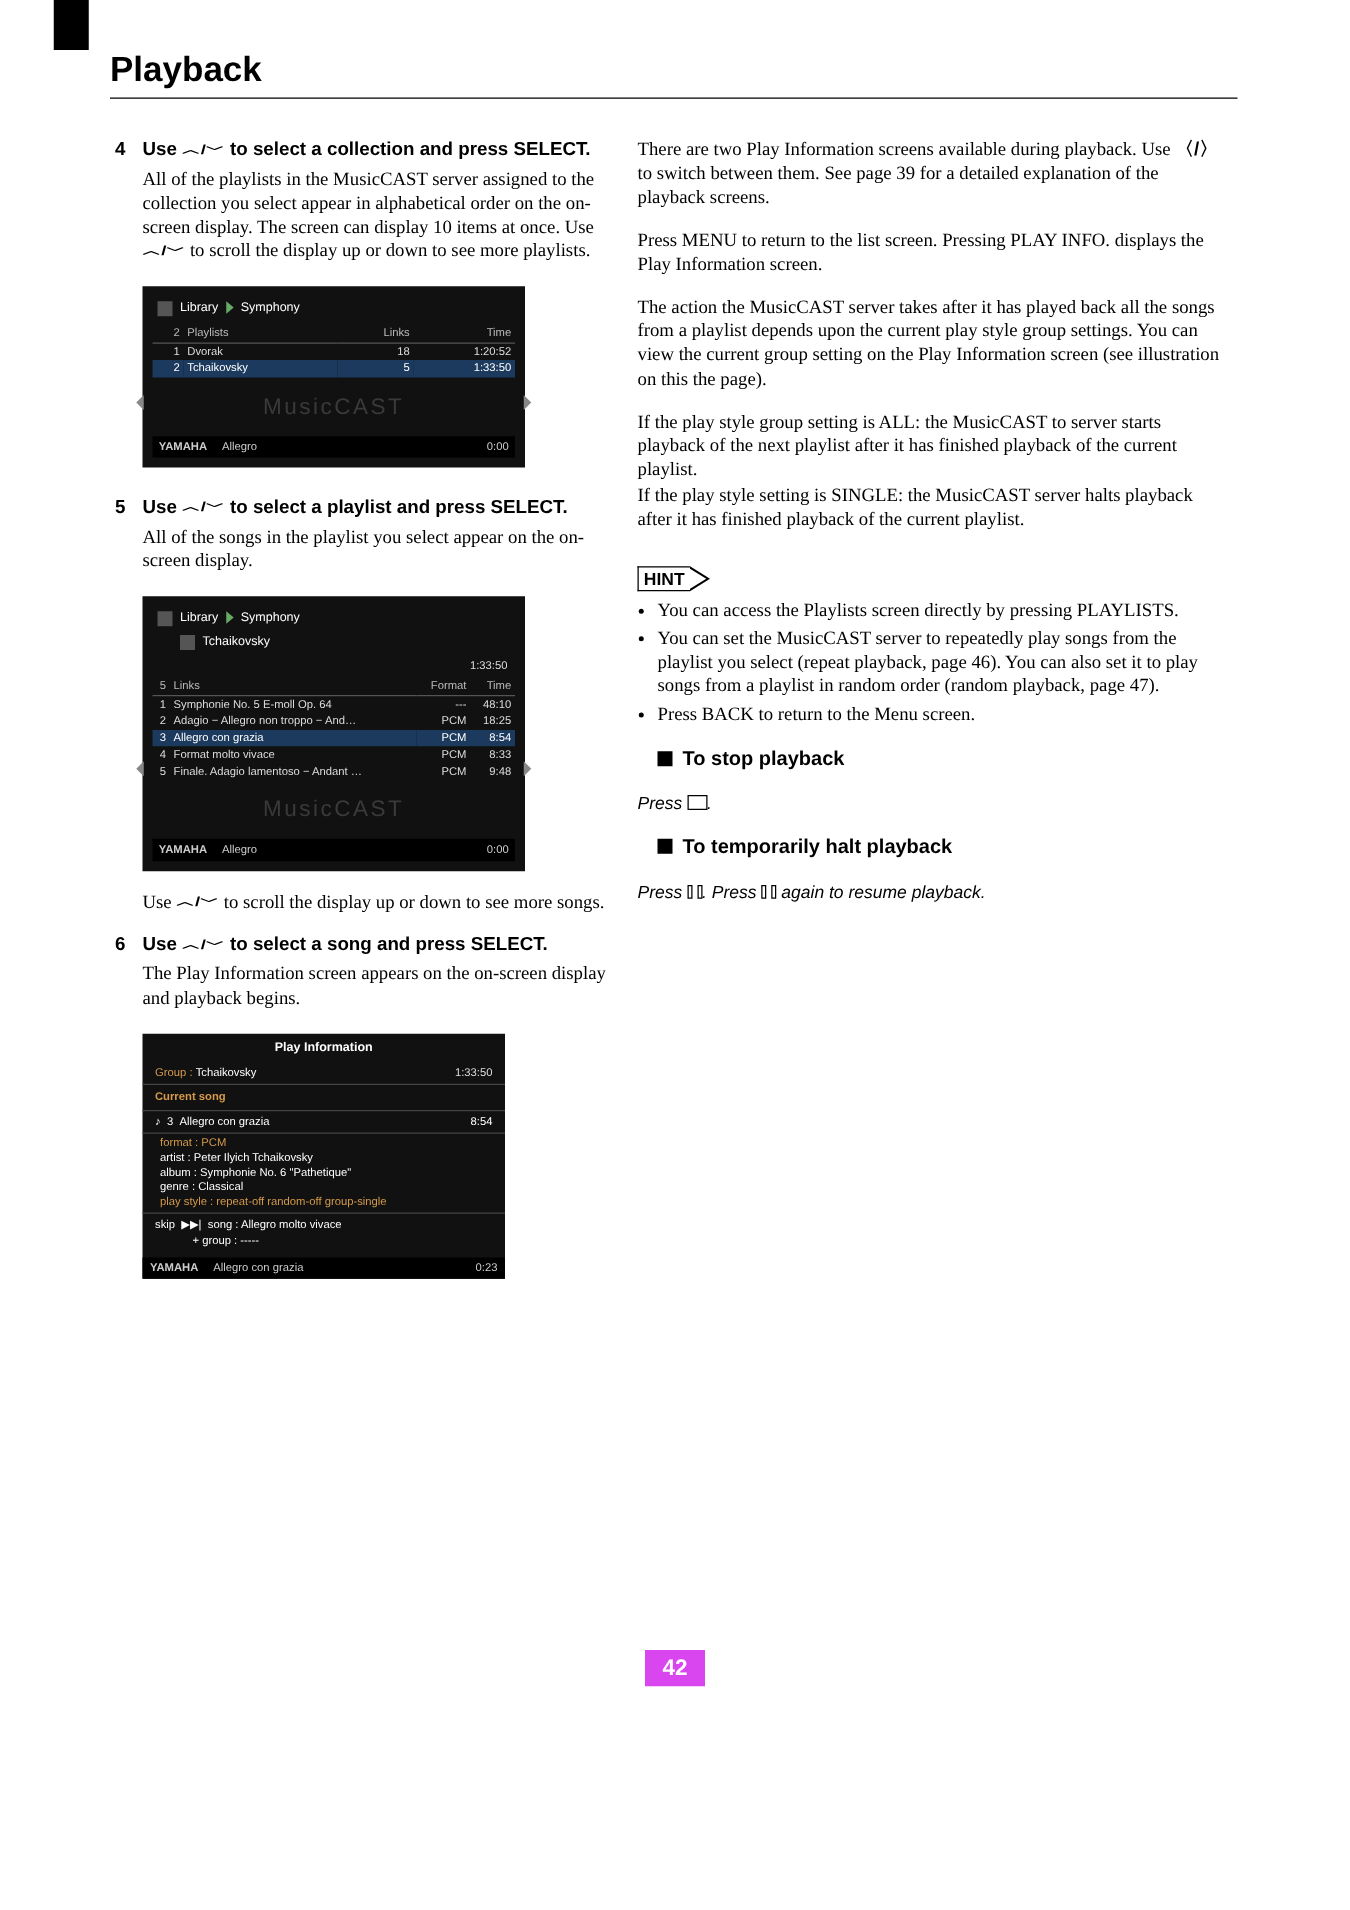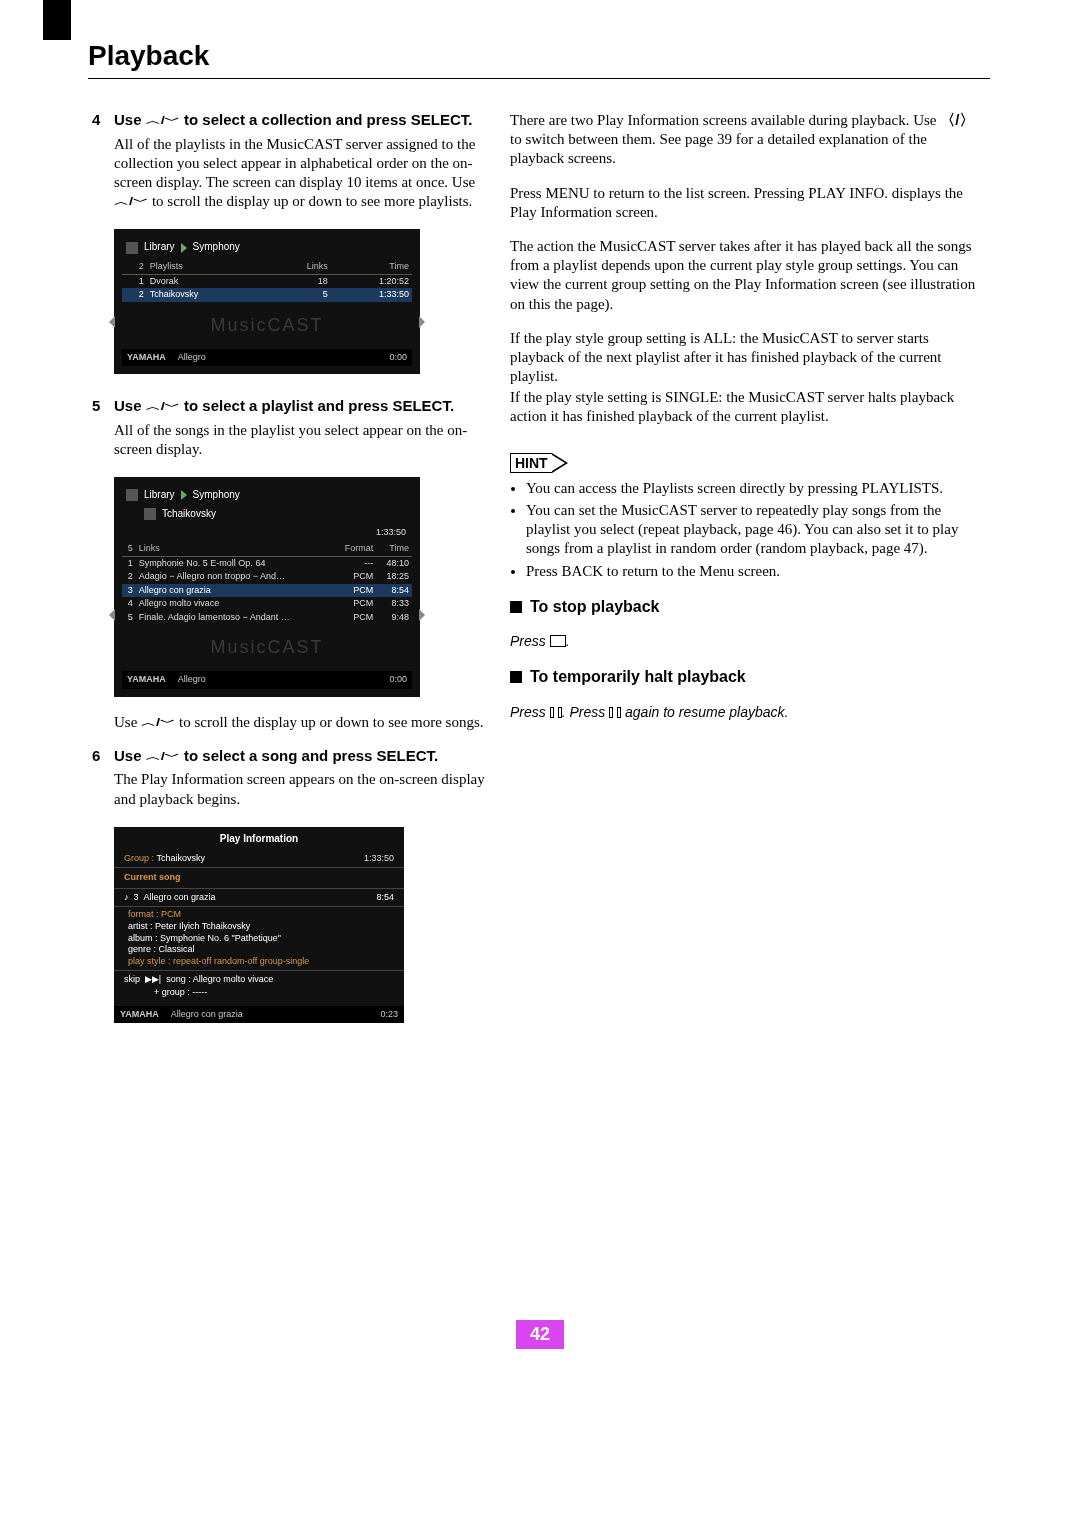--- a/index.html
+++ b/index.html
@@ -110,21 +110,21 @@
     background: #111;
     color: #d0d0d0;
     font-family: Arial, Helvetica, sans-serif;
     font-size: 10px;
     padding: 10px 8px 8px 8px;
     position: relative;
   }
   .shot-wide { width: 290px; }
   .shot .crumbs {
     display: flex;
-    align-items: center;
+    align-items: flex-start;
     gap: 6px;
     padding: 2px 4px 6px 4px;
     font-size: 10px;
     color: #fff;
   }
   .crumb-icon {
     display: inline-block;
     width: 12px;
     height: 12px;
     background: #555;
@@ -259,20 +259,21 @@
     margin: 6px 0 0 0;
     padding: 0 0 0 16px;
   }
   .bullets li { margin-bottom: 3px; }
 
   .subhead {
     font-family: Arial, Helvetica, sans-serif;
     font-weight: bold;
     font-size: 16px;
     margin-top: 16px;
+    margin-left: 16px;
   }
   .subhead .sq {
     display: inline-block;
     width: 12px; height: 12px;
     background: #000;
     margin-right: 8px;
     vertical-align: -1px;
   }
   .subbody {
     font-family: Arial, Helvetica, sans-serif;
@@ -412,21 +413,21 @@
           <td class="r">18:25</td>
         </tr>
         <tr class="sel">
           <td class="r">3</td>
           <td>Allegro con grazia</td>
           <td class="r">PCM</td>
           <td class="r">8:54</td>
         </tr>
         <tr>
           <td class="r">4</td>
-          <td>Allegro molto vivace</td>
+          <td>Format molto vivace</td>
           <td class="r">PCM</td>
           <td class="r">8:33</td>
         </tr>
         <tr>
           <td class="r">5</td>
           <td>Finale. Adagio lamentoso − Andant …</td>
           <td class="r">PCM</td>
           <td class="r">9:48</td>
         </tr>
       </tbody>
@@ -492,21 +493,21 @@
 
   </div>
 
   <div class="col col-right">
     <p style="margin-top:0">
       <span>There are two Play Information screens available during playback. Use </span><span class="lr-arrow">〈/〉</span><span> to switch between them. See page 39 for a detailed explanation of the playback screens.</span>
     </p>
     <p>Press MENU to return to the list screen. Pressing PLAY INFO. displays the Play Information screen.</p>
     <p>The action the MusicCAST server takes after it has played back all the songs from a playlist depends upon the current play style group settings. You can view the current group setting on the Play Information screen (see illustration on this the page).</p>
     <p style="margin-bottom:2px">If the play style group setting is ALL: the MusicCAST to server starts playback of the next playlist after it has finished playback of the current playlist.</p>
-    <p style="margin-top:2px">If the play style setting is SINGLE: the MusicCAST server halts playback action it has finished playback of the current playlist.</p>
+    <p style="margin-top:2px">If the play style setting is SINGLE: the MusicCAST server halts playback after it has finished playback of the current playlist.</p>
 
     <div class="hint-block">
       <span class="hint-label">
         <span class="txt">HINT</span>
         <span class="arrowhead"></span>
       </span>
       <ul class="bullets">
         <li>You can access the Playlists screen directly by pressing PLAYLISTS.</li>
         <li>You can set the MusicCAST server to repeatedly play songs from the playlist you select (repeat playback, page 46). You can also set it to play songs from a playlist in random order (random playback, page 47).</li>
         <li>Press BACK to return to the Menu screen.</li>

